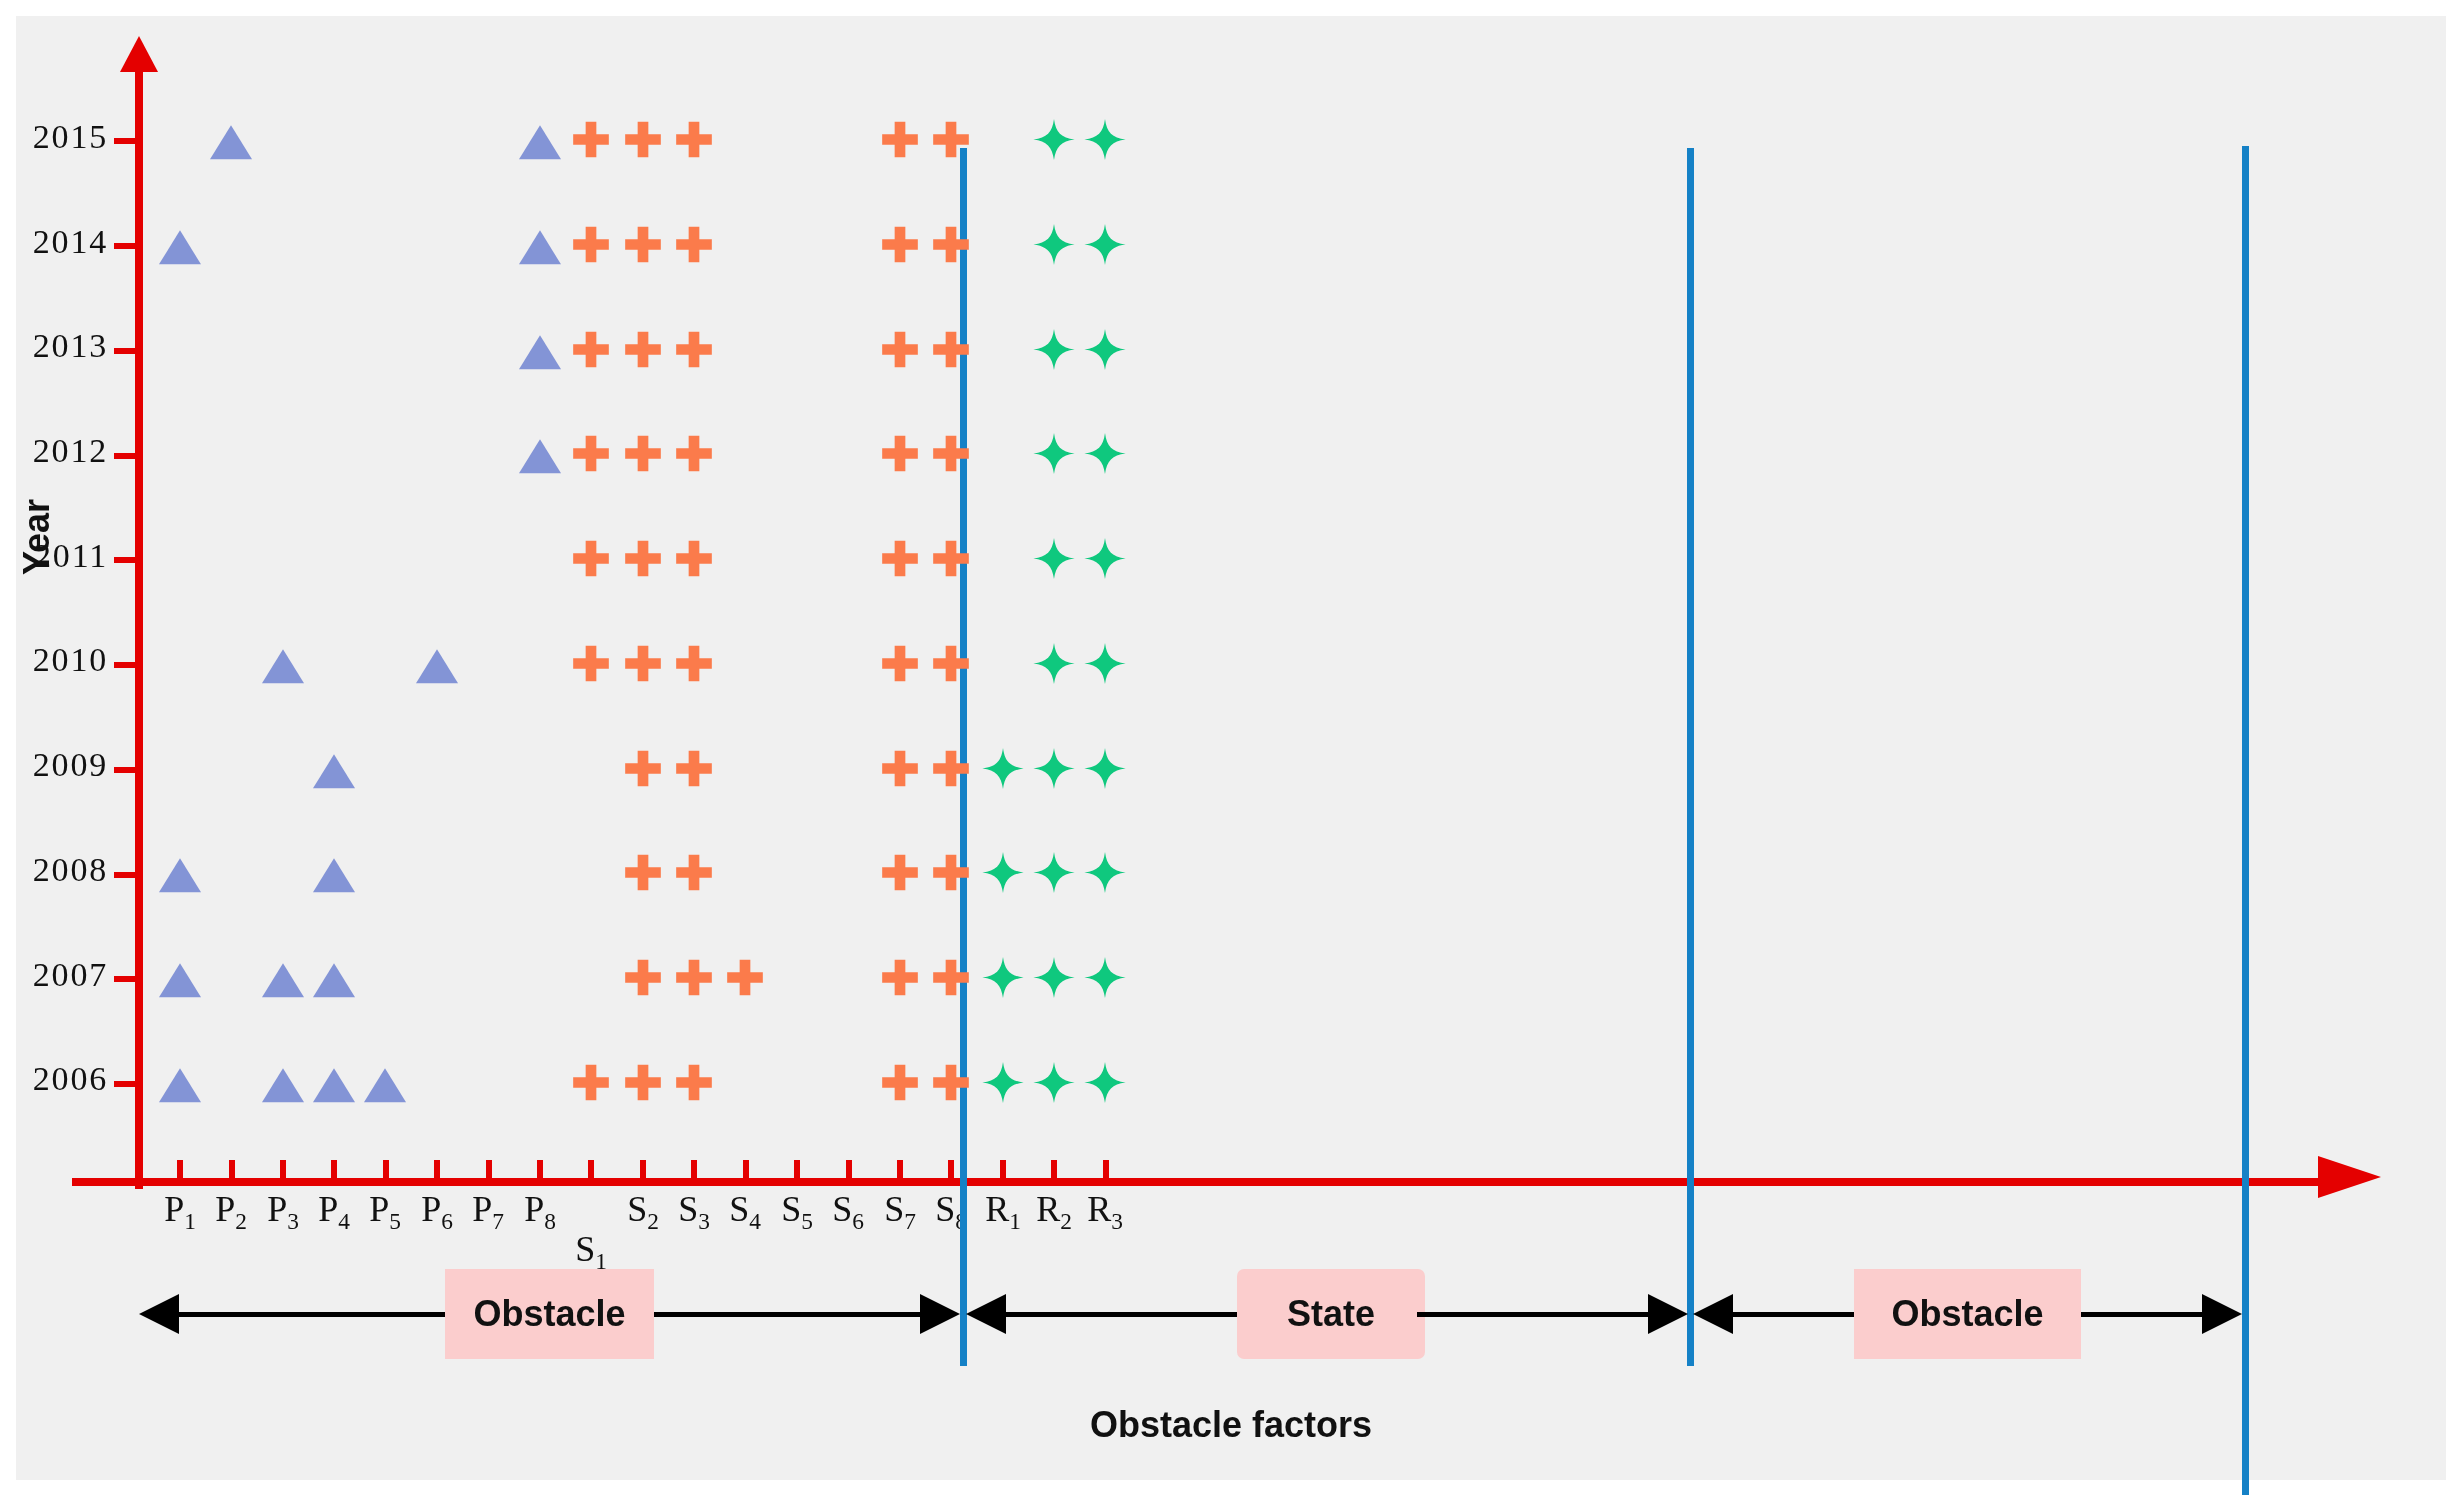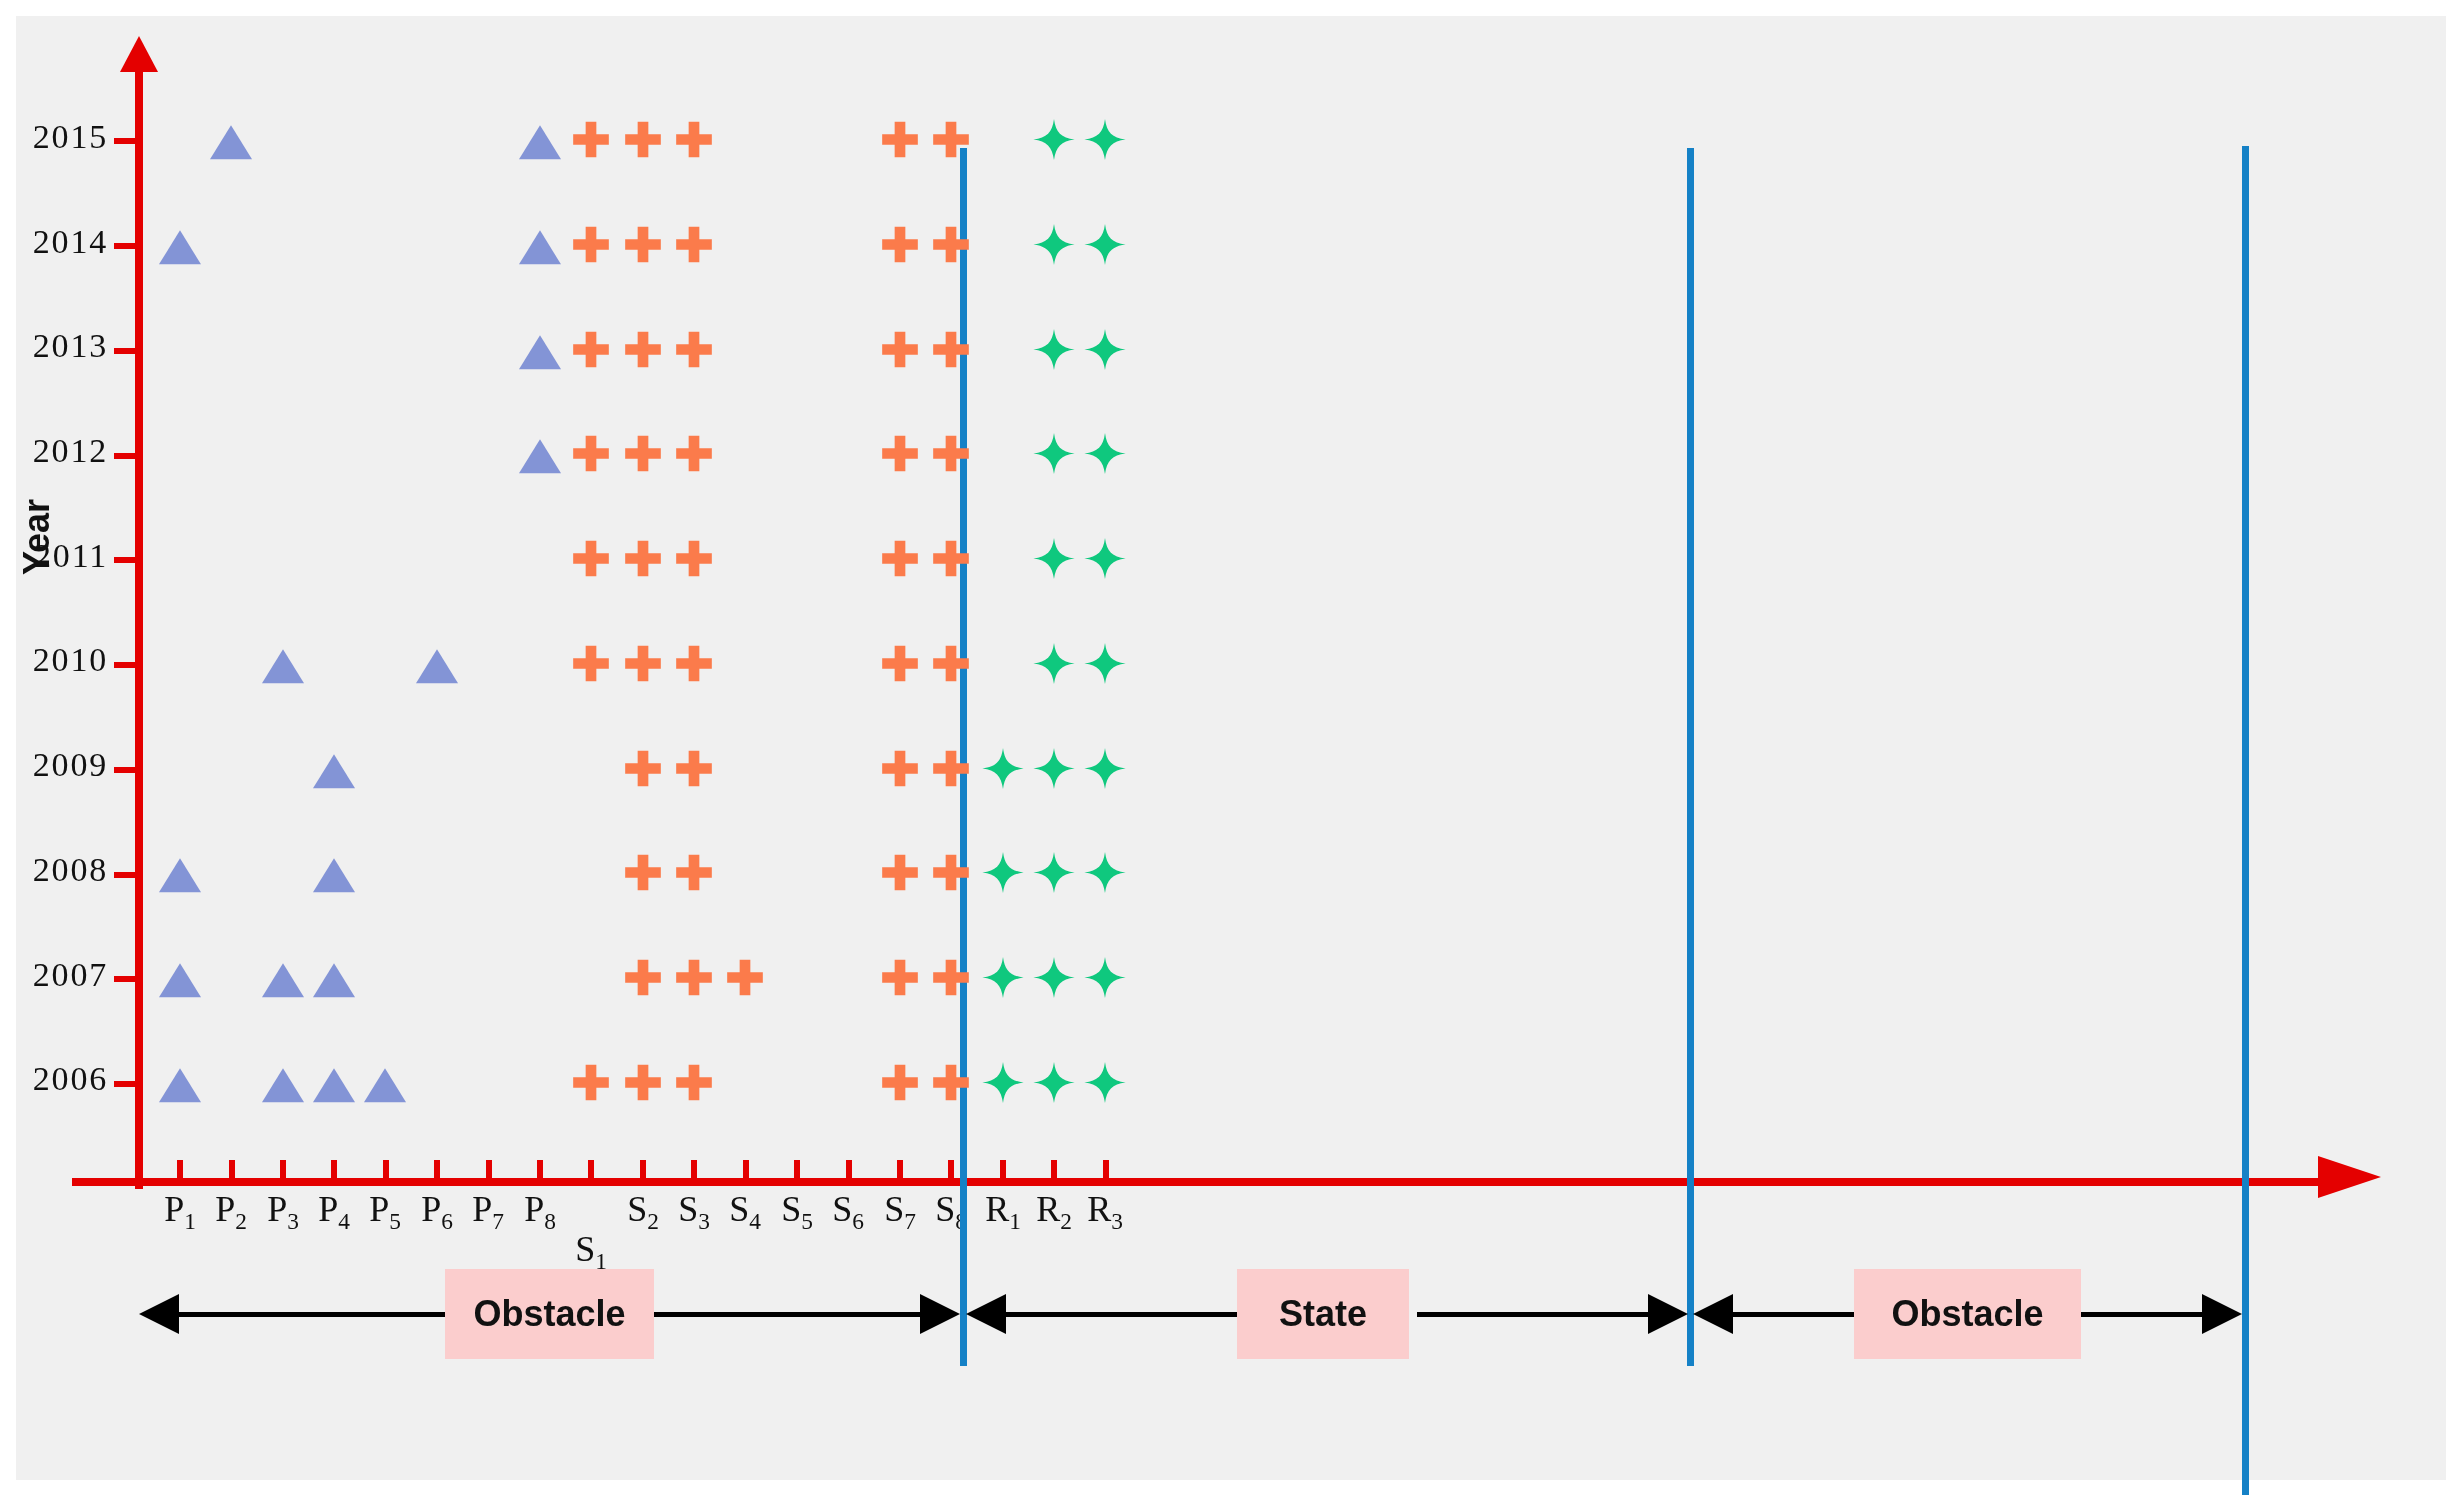--- a/index.html
+++ b/index.html
@@ -405,28 +405,29 @@
       <div class="bracket" style="left: 139px; width: 821px;">
         <div class="br-arrow-l" style="left: 0px;"></div>
         <div class="br-line" style="left: 38px; width: 268px;"></div>
         <div class="br-box" style="left: 306px; width: 209px; background: rgb(251, 205, 205);">Obstacle</div>
         <div class="br-line" style="left: 515px; width: 268px;"></div>
         <div class="br-arrow-r" style="right: 0px;"></div>
       </div>
       <div class="bracket" style="left: 966px; width: 722px;">
         <div class="br-arrow-l" style="left: 0px;"></div>
         <div class="br-line" style="left: 38px; width: 233px;"></div>
-        <div class="br-box" style="left: 271px; width: 172px; background: rgb(251, 205, 205);">State</div>
+        <div class="br-box" style="left: 271px; width: 188px; background: rgb(251, 205, 205); border-radius: 7px;">State</div>
         <div class="br-line" style="left: 451px; width: 233px;"></div>
         <div class="br-arrow-r" style="right: 0px;"></div>
       </div>
       <div class="bracket" style="left: 1693px; width: 549px;">
         <div class="br-arrow-l" style="left: 0px;"></div>
         <div class="br-line" style="left: 38px; width: 124px;"></div>
         <div class="br-box" style="left: 161px; width: 227px; background: rgb(251, 205, 205);">Obstacle</div>
         <div class="br-line" style="left: 388px; width: 124px;"></div>
         <div class="br-arrow-r" style="right: 0px;"></div>
       </div>
     </div>
 
   <div id="year-title">Year</div>
+  <div id="x-title">Obstacle factors</div>
 </div>
 
 
 </body></html>

